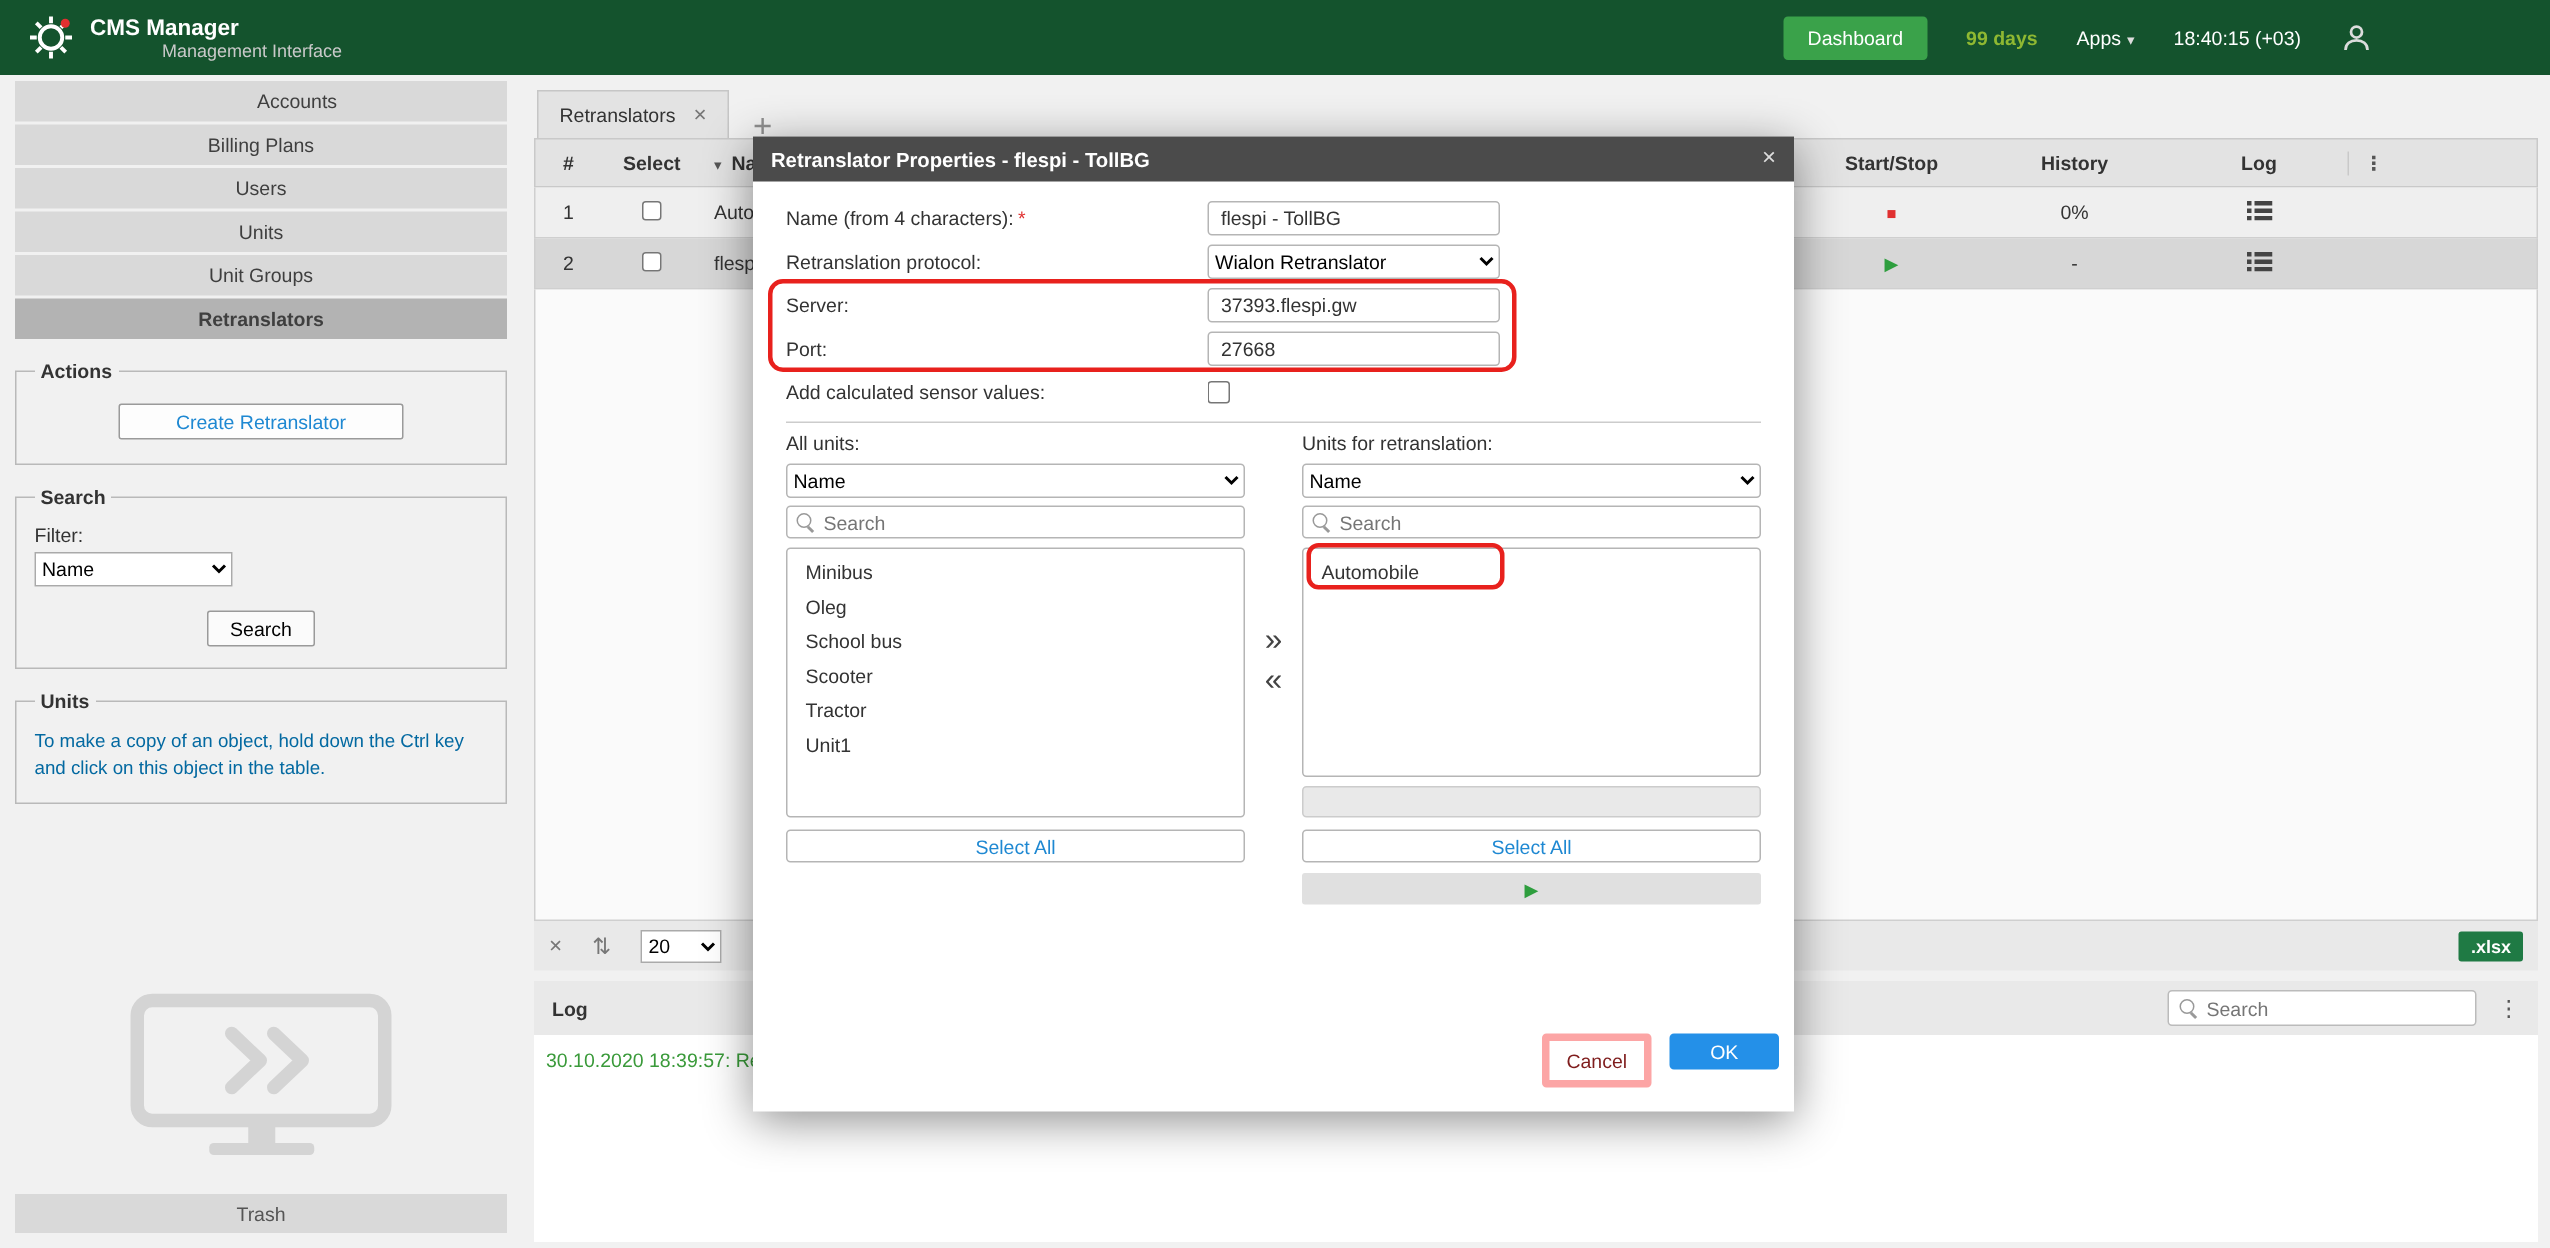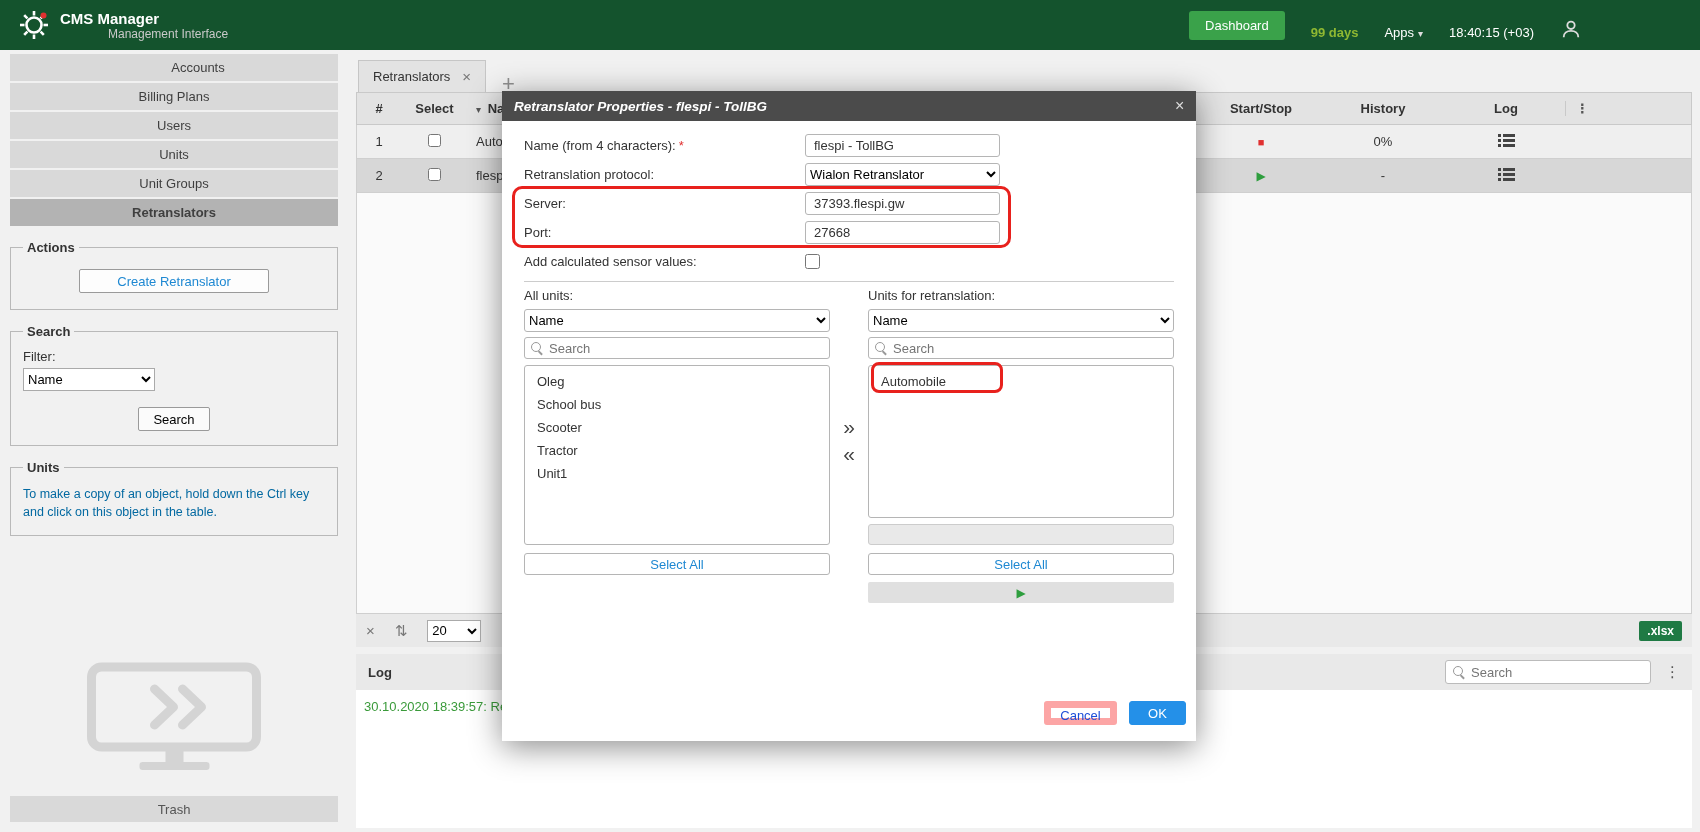--- a/index.html
+++ b/index.html
@@ -8,21 +8,21 @@
     position:relative; overflow:hidden;
     font-family:"Liberation Sans","DejaVu Sans",sans-serif;
     font-size:13px; color:#333; background:#f1f1f1;
   }
   
   .header { position:absolute; top:0; left:0; right:0; height:50px; background:#14532d;
             display:flex; align-items:center; padding:0 18px; color:#fff; z-index:5; }
   .logo { margin-right:10px; display:flex; align-items:center; }
   .app-titles .t1 { font-size:15px; font-weight:bold; line-height:17px; }
   .app-titles .t2 { font-size:12px; color:#c9c9c9;margin-left:48px; }
-  .header-right { margin-left:auto; display:flex; align-items:flex-end; gap:26px; }
+  .header-right { margin-left:auto; display:flex; align-items:center; gap:26px; }
   .dashboard-btn { background:#3aa24a; color:#fff; border:none; border-radius:3px;
                    padding:7px 16px; font-size:13px; cursor:pointer; }
   .days { color:#8fb832; font-weight:bold; }
   .apps { cursor:pointer; }
   .apps .caret { font-size:10px; color:#ddd; margin-left:4px; }
   .user { margin-right:100px; cursor:pointer; display:flex; }
   
   .sidebar { position:absolute; top:50px; left:0; width:348px; bottom:0; }
   .side-item { margin:0 10px 2px 10px; height:27px; background:#d9d9d9; display:flex;
                align-items:center; justify-content:center; color:#3f3f3f; cursor:pointer; }
@@ -77,21 +77,21 @@
   .log-search { margin-left:auto; width:206px; height:24px; background:#fff; border:1px solid #bbb;
                 border-radius:3px; display:flex; align-items:center; padding:0 7px; }
   .log-search input { border:none; outline:none; flex:1; font-size:13px; color:#333; min-width:0; }
   .log-menu { margin-left:14px; color:#555; font-size:15px; cursor:pointer; }
   .log-content { margin:0 8px; background:#fff; height:138px; padding:9px 8px; }
   .log-entry { color:#3a9a3a; }
   
   .modal { position:absolute; left:502px; top:91px; width:694px; height:650px; background:#fff;
            box-shadow:0 6px 30px rgba(0,0,0,.45); z-index:10; }
   .modal-header { height:30px; background:#4b4b4b; color:#fff; display:flex; align-items:center;
-                  padding:0 12px; font-size:13.5px; font-weight:bold;font-style:italic; }
+                  padding:0 12px; font-size:13.5px; font-weight:bold; }
   .modal-close { margin-left:auto; color:#ddd; font-size:16px; font-weight:normal; cursor:pointer; }
   .modal-body { padding:12px 22px 0; }
   .form-row { display:flex; align-items:center; height:24px; margin-bottom:5px; }
   .form-row > label { width:281px; }
   .req { color:#e03030; margin-left:3px; }
   .form-row input[type=text] { width:195px; height:23px; border:1px solid #b5b5b5; border-radius:3px;
                                padding:0 8px; font-size:13px; color:#333; }
   .form-row select { width:195px; height:23px; border:1px solid #b5b5b5; border-radius:3px;
                      background:#fff; font-size:13px; }
   .form-row input[type=checkbox] { width:15px; height:15px; }
@@ -117,23 +117,23 @@
   .listbox.left { height:180px; } .listbox.right { height:153px; }
   .listbox .item { padding:4px 12px; cursor:pointer; }
   .disabled-bar { height:21px; background:#e9e9e9; border:1px solid #ccc; border-radius:3px; margin-top:6px; }
   .select-all { height:22px; border:1px solid #b5b5b5; border-radius:3px; margin-top:8px;
                 display:flex; align-items:center; justify-content:center; color:#1e88d2;
                 background:#fff; cursor:pointer; }
   .action-bar { height:21px; background:#e0e0e0; border-radius:2px; margin-top:7px;
                 display:flex; align-items:center; justify-content:center; cursor:pointer; }
   .action-bar span { color:#2e9e3e; font-size:12px; line-height:1; }
   .modal-footer { position:absolute; bottom:16px; right:10px; display:flex; gap:12px; }
-  .btn-cancel { width:73px; height:24px; background:#fff; border:7px solid #fca5a5; color:#1d4ed8;
+  .btn-cancel { width:73px; height:36px; background:#fff; border:5px solid #fca5a5; color:#7f1d1d;
                 font-size:13px; border-radius:3px; cursor:pointer; }
-  .btn-ok { width:57px; height:24px; background:#2490e8; border:1px solid #2490e8; color:#fff;
+  .btn-ok { width:73px; height:24px; background:#2490e8; border:1px solid #2490e8; color:#fff;
             font-size:13px; border-radius:3px; cursor:pointer; }
   .annot { position:absolute; border:3px solid #e8211d; border-radius:10px; pointer-events:none; z-index:20; }
   .annot.server-port { left:10px; top:95px; width:499px; height:62px; }
   .annot.automobile { left:369px; top:271px; width:132px; height:31px; border-radius:8px; }
 </style>
 </head>
 <body>
 
 <div class="header">
   <span class="logo">
@@ -341,20 +341,21 @@
 
     <div class="units-row">
       <div class="unit-col">
         <div class="col-label">All units:</div>
         <select><option>Name</option></select>
         <div class="searchbox">
           <span class="mag"></span>
           <input type="text" placeholder="Search" style="">
         </div>
         <div class="listbox left">
+          <div class="item">Minibus</div>
           <div class="item">Oleg</div>
           <div class="item">School bus</div>
           <div class="item">Scooter</div>
           <div class="item">Tractor</div>
           <div class="item">Unit1</div>
         </div>
         <div class="select-all">Select All</div>
       </div>
 
       <div class="transfer-col">

